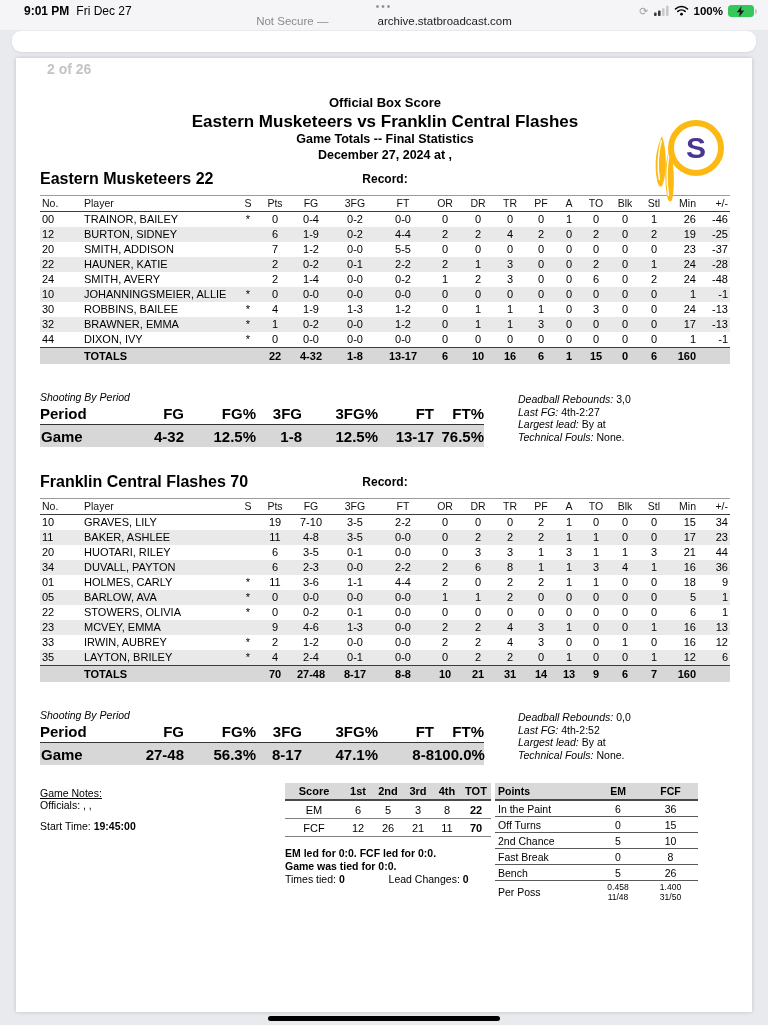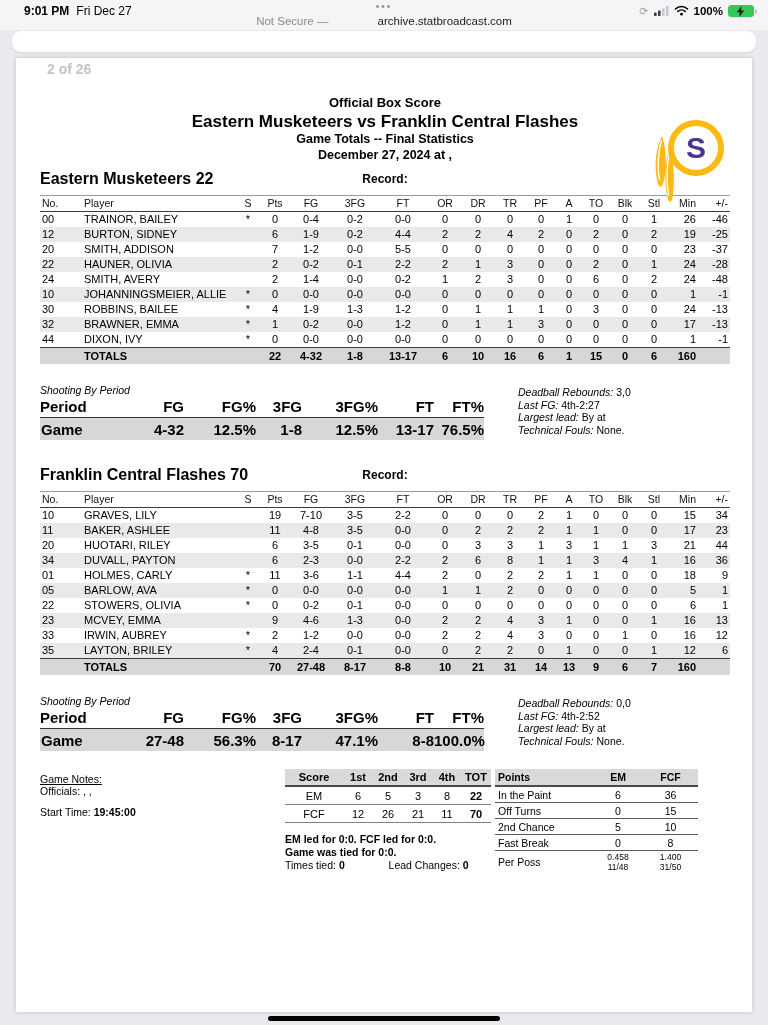--- a/index.html
+++ b/index.html
@@ -69,21 +69,21 @@
   .stat th:nth-child(9),.stat td:nth-child(9){width:32px;}
   .stat th:nth-child(10),.stat td:nth-child(10){width:32px;}
   .stat th:nth-child(11),.stat td:nth-child(11){width:30px;}
   .stat th:nth-child(12),.stat td:nth-child(12){width:26px;}
   .stat th:nth-child(13),.stat td:nth-child(13){width:28px;}
   .stat th:nth-child(14),.stat td:nth-child(14){width:30px;}
   .stat th:nth-child(15),.stat td:nth-child(15){width:28px;}
   .stat th:nth-child(16),.stat td:nth-child(16){width:28px;text-align:right;}
   .stat th:nth-child(17),.stat td:nth-child(17){width:32px;text-align:right;padding-right:2px;}
   
-  .shoot-section{display:flex;margin-top:20px;}
+  .shoot-section{display:flex;margin-top:27px;}
   .shoot-label{font-style:italic;font-size:10.5px;margin-bottom:1px;}
   .shoot{border-collapse:collapse;table-layout:fixed;width:444px;font-size:15px;}
   .shoot th{font-weight:700;text-align:right;border-bottom:1px solid #333;padding:1px 0 2px;}
   .shoot th:first-child{text-align:left;}
   .shoot td{font-weight:700;text-align:right;background:var(--totals_bg);padding:2.5px 0;}
   .shoot td:first-child{text-align:left;padding-left:1px;}
   .shoot th:nth-child(1),.shoot td:nth-child(1){width:66px;}
   .shoot th:nth-child(2),.shoot td:nth-child(2){width:78px;}
   .shoot th:nth-child(3),.shoot td:nth-child(3){width:72px;}
   .shoot th:nth-child(4),.shoot td:nth-child(4){width:46px;}
@@ -278,21 +278,21 @@
             <td class="f-pf">0</td>
             <td class="f-a">0</td>
             <td class="f-to">0</td>
             <td class="f-blk">0</td>
             <td class="f-stl">0</td>
             <td class="f-min">23</td>
             <td class="f-pm">-37</td>
           </tr>
           <tr>
             <td class="f-no">22</td>
-            <td class="f-name">HAUNER, OLIVIA</td>
+            <td class="f-name">HAUNER, KATIE</td>
             <td class="f-s"></td>
             <td class="f-pts">2</td>
             <td class="f-fg">0-2</td>
             <td class="f-fg3">0-1</td>
             <td class="f-ft">2-2</td>
             <td class="f-or">2</td>
             <td class="f-dr">1</td>
             <td class="f-tr">3</td>
             <td class="f-pf">0</td>
             <td class="f-a">0</td>
@@ -812,20 +812,25 @@
                 <td class="f-label">2nd Chance</td>
                 <td class="f-em">5</td>
                 <td class="f-fcf">10</td>
               </tr>
               <tr>
                 <td class="f-label">Fast Break</td>
                 <td class="f-em">0</td>
                 <td class="f-fcf">8</td>
               </tr>
               <tr>
+                <td class="f-label">Bench</td>
+                <td class="f-em">5</td>
+                <td class="f-fcf">26</td>
+              </tr>
+              <tr>
                 <td class="f-label">Per Poss</td>
                 <td class="f-em">0.458
 11/48</td>
                 <td class="f-fcf">1.400
 31/50</td>
               </tr>
             </tbody>
         </table>
       </div>
     </div>

